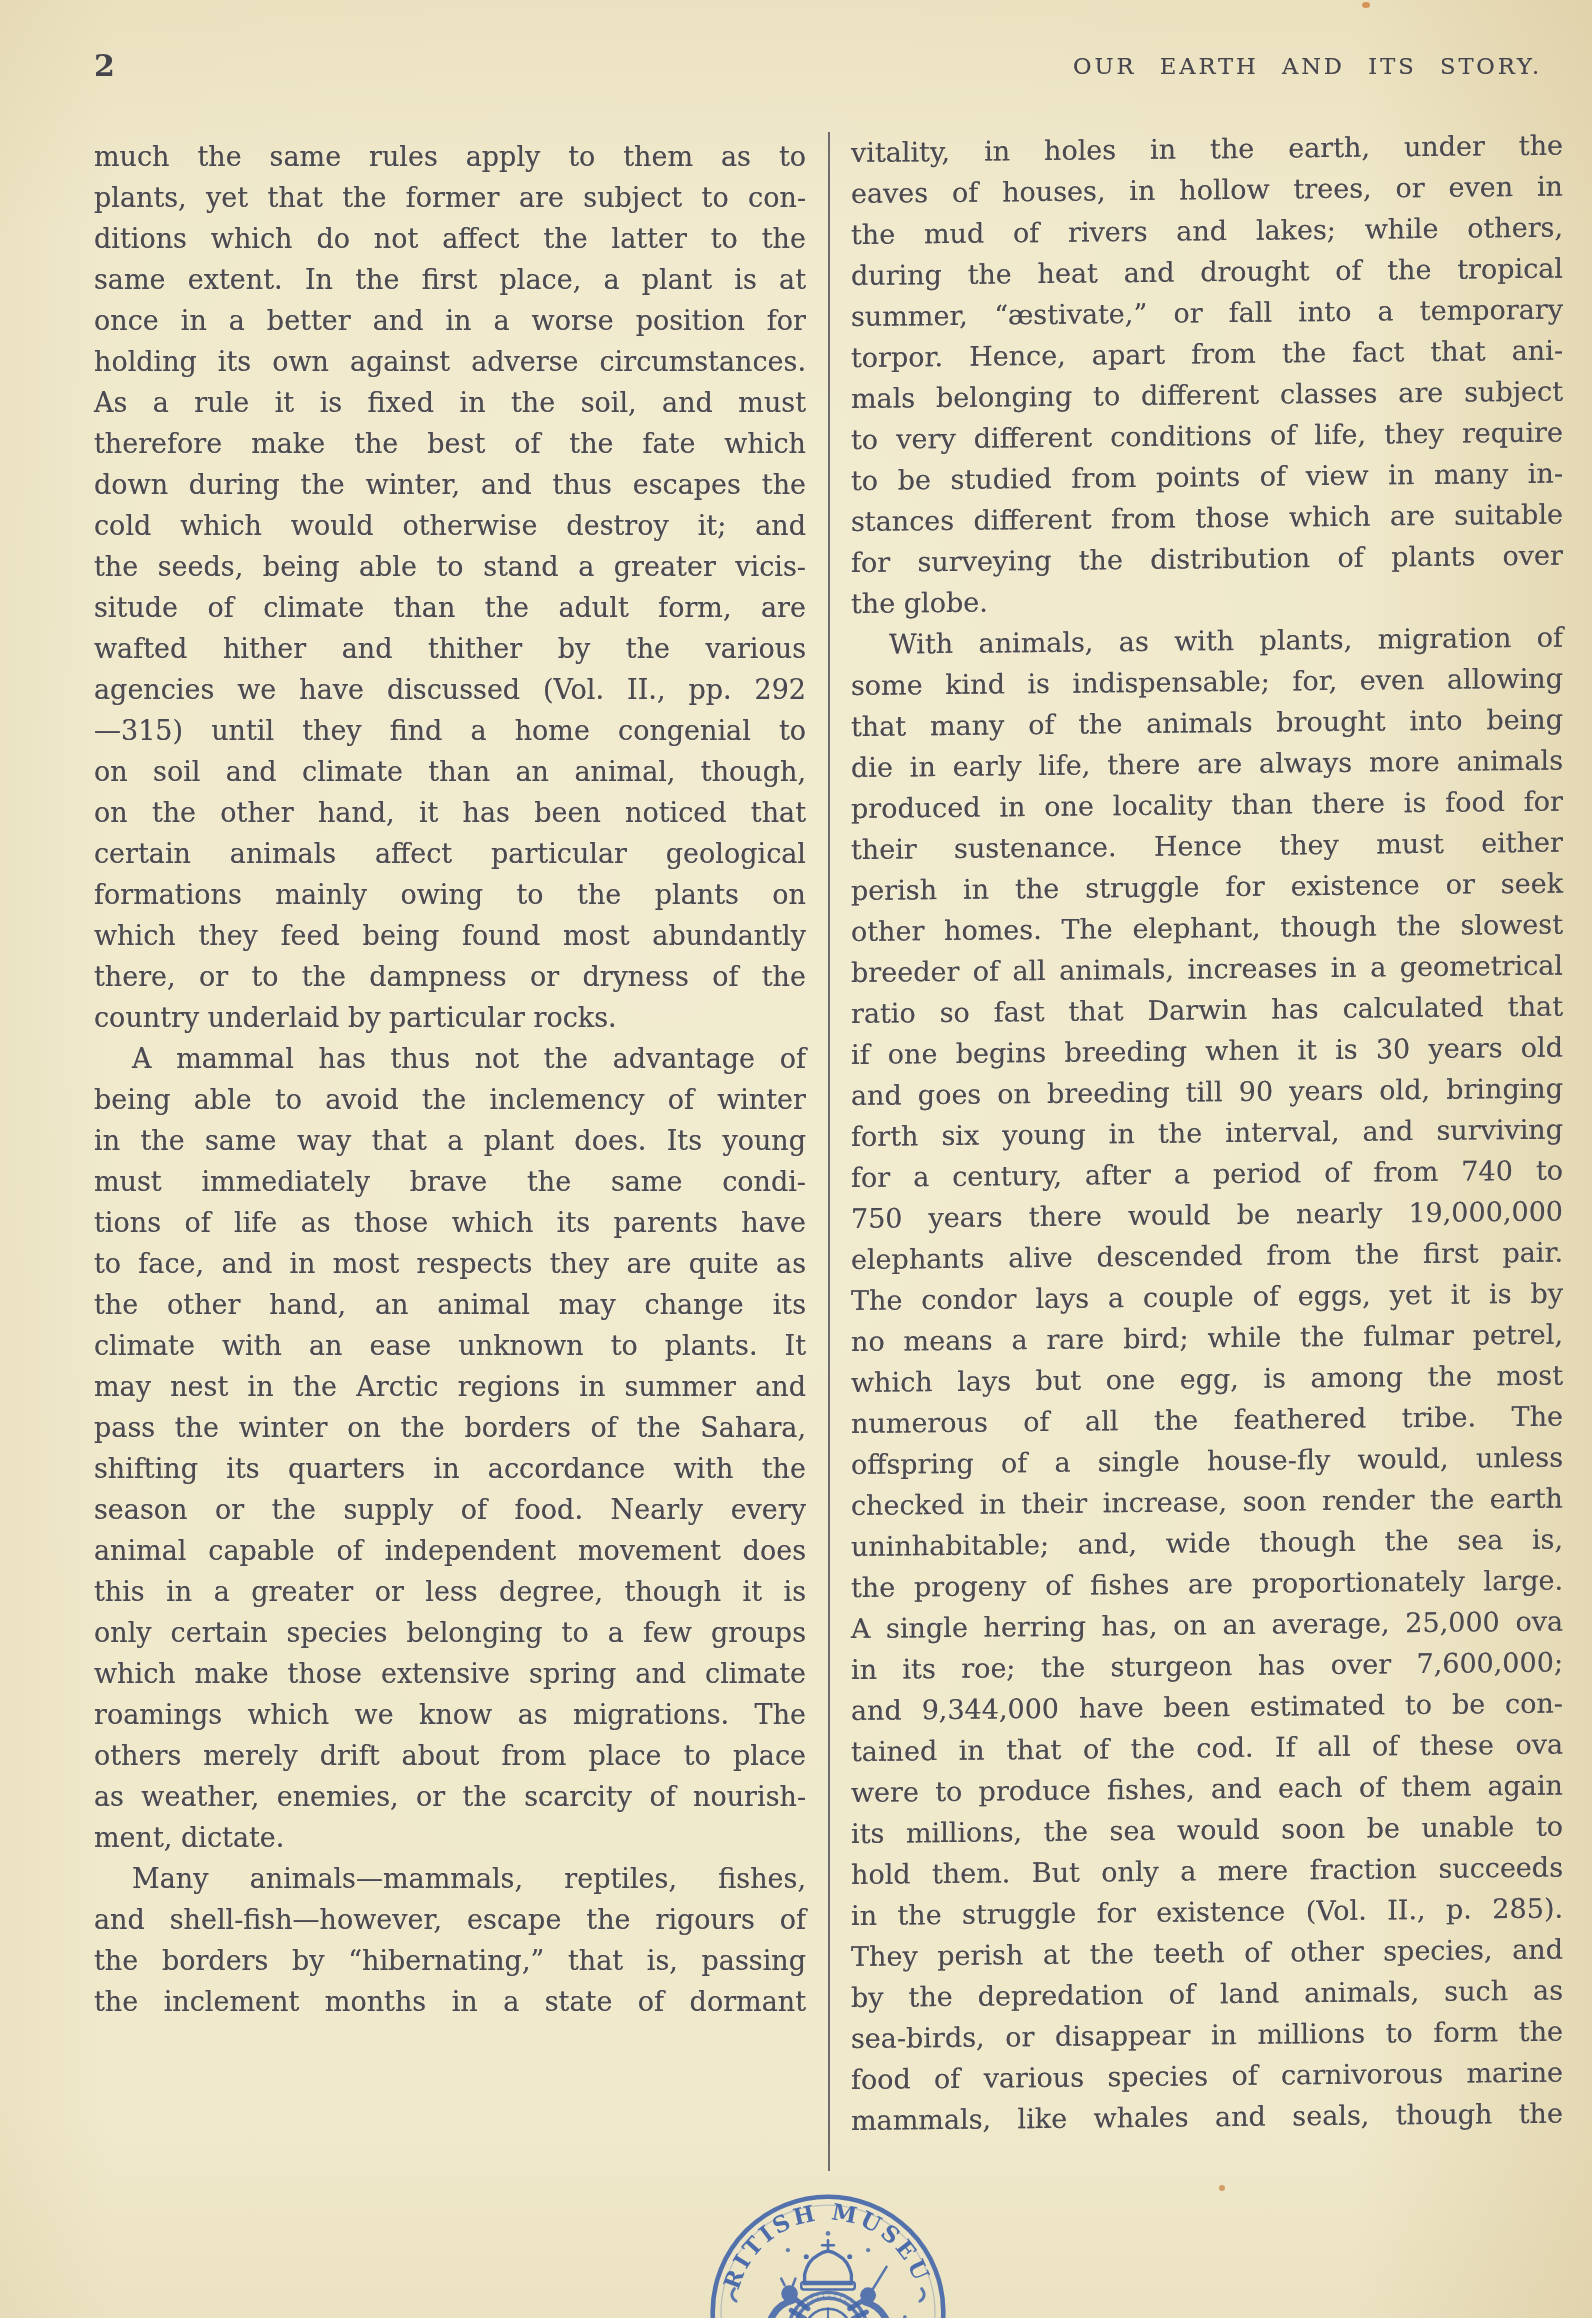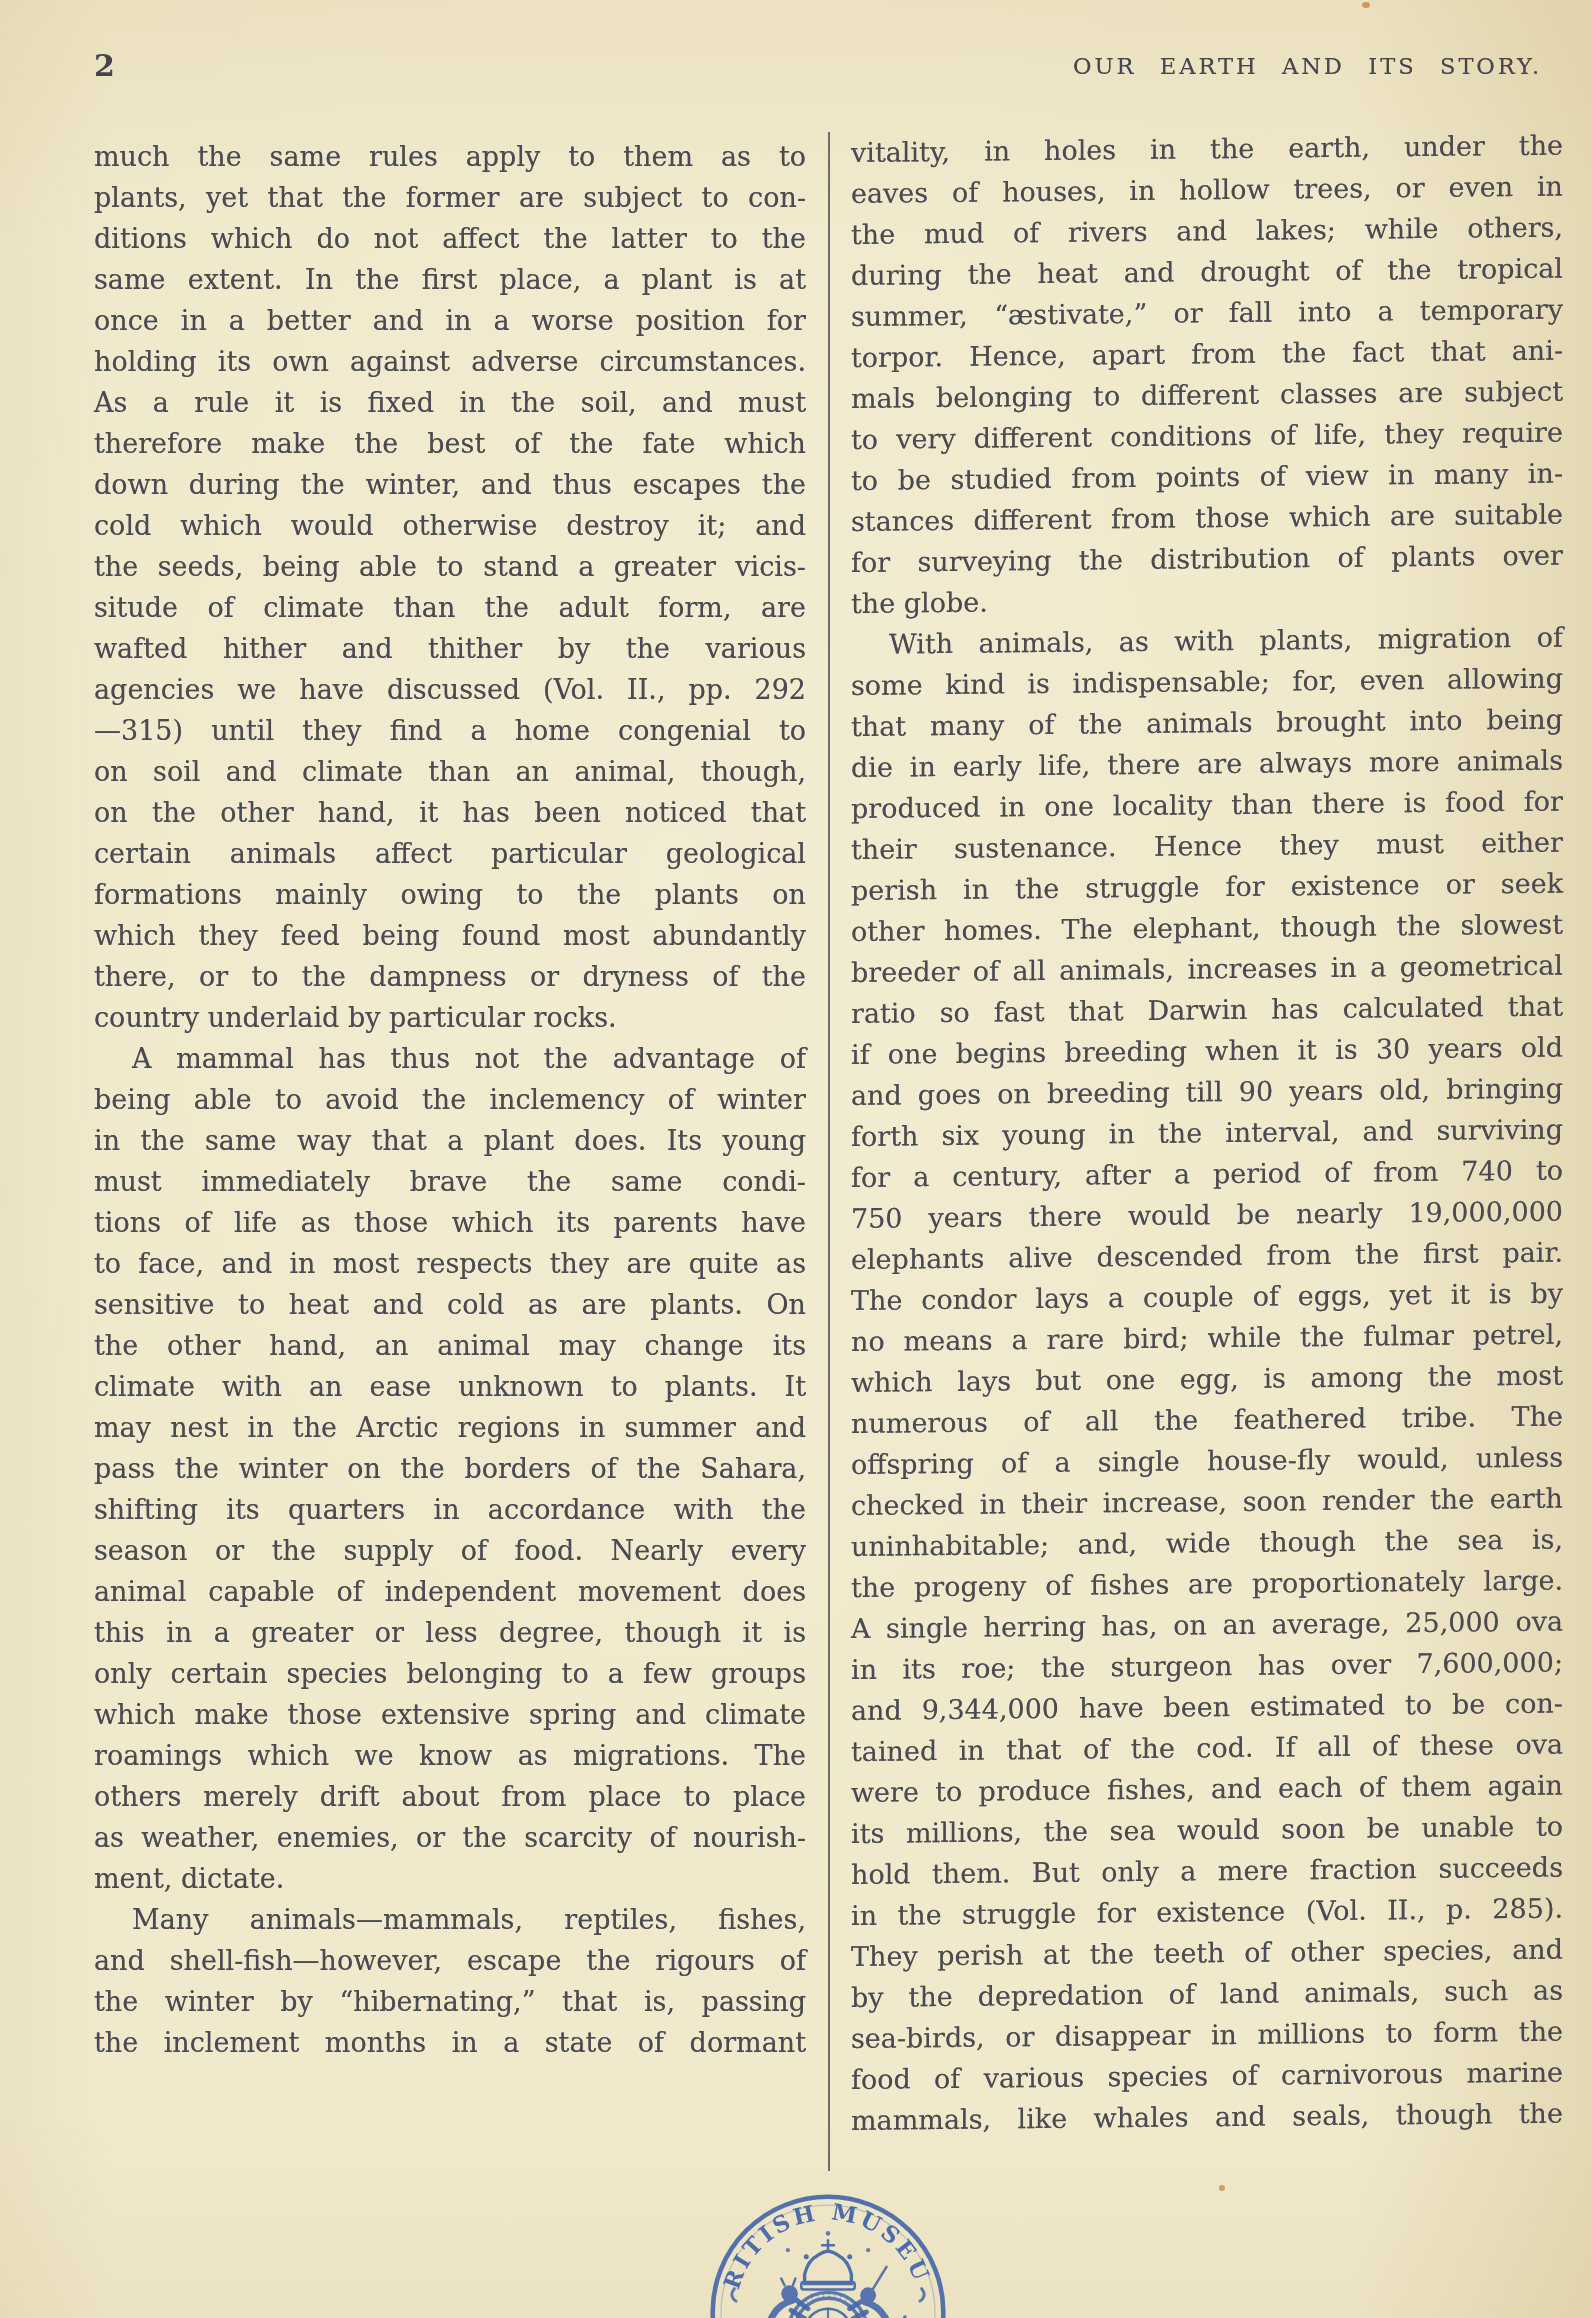--- a/index.html
+++ b/index.html
@@ -86,38 +86,37 @@
     <div class="line">formations mainly owing to the plants on</div>
     <div class="line">which they feed being found most abundantly</div>
     <div class="line">there, or to the dampness or dryness of the</div>
     <div class="line end">country underlaid by particular rocks.</div>
     <div class="line indent">A mammal has thus not the advantage of</div>
     <div class="line">being able to avoid the inclemency of winter</div>
     <div class="line">in the same way that a plant does. Its young</div>
     <div class="line">must immediately brave the same condi-</div>
     <div class="line">tions of life as those which its parents have</div>
     <div class="line">to face, and in most respects they are quite as</div>
-    <div class="line">sensitive to heat and cold as are plants. On</div>
     <div class="line">the other hand, an animal may change its</div>
     <div class="line">climate with an ease unknown to plants. It</div>
     <div class="line">may nest in the Arctic regions in summer and</div>
     <div class="line">pass the winter on the borders of the Sahara,</div>
     <div class="line">shifting its quarters in accordance with the</div>
     <div class="line">season or the supply of food. Nearly every</div>
     <div class="line">animal capable of independent movement does</div>
     <div class="line">this in a greater or less degree, though it is</div>
     <div class="line">only certain species belonging to a few groups</div>
     <div class="line">which make those extensive spring and climate</div>
     <div class="line">roamings which we know as migrations. The</div>
     <div class="line">others merely drift about from place to place</div>
     <div class="line">as weather, enemies, or the scarcity of nourish-</div>
     <div class="line end">ment, dictate.</div>
     <div class="line indent">Many animals—mammals, reptiles, fishes,</div>
     <div class="line">and shell-fish—however, escape the rigours of</div>
-    <div class="line">the winter by “hibernating,” that is, passing</div>
+    <div class="line">the borders by “hibernating,” that is, passing</div>
     <div class="line">the inclement months in a state of dormant</div>
   </div>
 <div class="divider" style="background: rgb(88, 86, 96);"></div>
 <div class="col col-right" style="color: rgb(75, 74, 82);">
     <div class="line">vitality, in holes in the earth, under the</div>
     <div class="line">eaves of houses, in hollow trees, or even in</div>
     <div class="line">the mud of rivers and lakes; while others,</div>
     <div class="line">during the heat and drought of the tropical</div>
     <div class="line">summer, “æstivate,” or fall into a temporary</div>
     <div class="line">torpor. Hence, apart from the fact that ani-</div>

